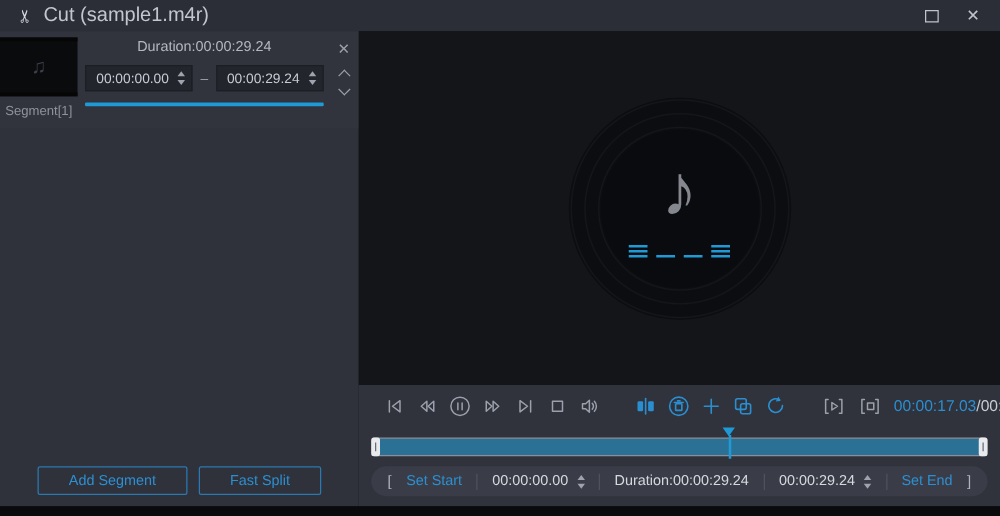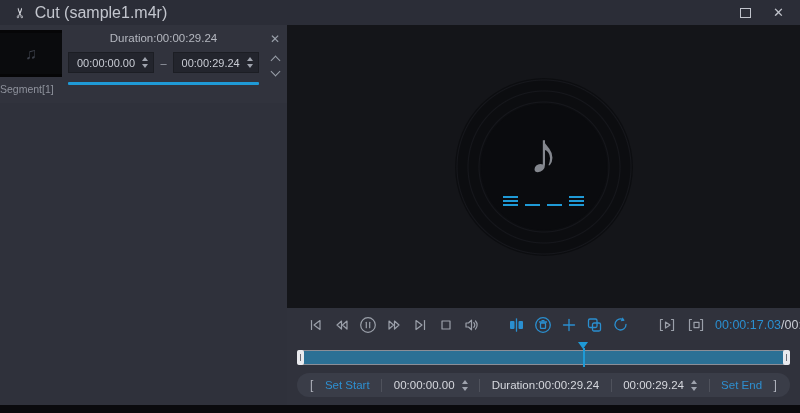--- a/index.html
+++ b/index.html
@@ -18,21 +18,21 @@
   
   .main { flex:1 1 auto; display:flex; min-height:0; }
   .left-panel { width:287px; background:#2f313b; display:flex; flex-direction:column; flex:0 0 auto; }
   .right-panel { flex:1 1 auto; display:flex; flex-direction:column; min-width:0; }
 
   
   .segment-row { display:flex; padding-top:0; background:#31333d; padding-bottom:8px; }
   .thumb-col { width:62px; flex:0 0 auto; }
   .thumb { height:47px; margin-top:5px; background:#0a0b0d; display:flex; align-items:center; justify-content:center; border-top:3px solid #060607; border-bottom:3px solid #060607; }
   .thumb .thumb-note { color:#3c404a; font-size:16px; }
-  .seg-label { font-size:10.5px; color:#8f939d; margin-top:6px; }
+  .seg-label { text-align:center; font-size:10.5px; color:#8f939d; margin-top:6px; }
   .editor-col { flex:1 1 auto; padding:7px 4px 0 6px; }
   .editor-header { text-align:center; font-size:11.5px; color:#b5b8c0; }
   .editor-inputs { display:flex; align-items:center; gap:6px; margin-top:8px; }
   .time-field { flex:1 1 auto; height:21px; background:#23252d; display:flex; align-items:center; justify-content:space-between; padding:0 5px 0 8px; font-size:11px; color:#c9ccd4; border:1px solid #1c1e24; }
   .range-dash { color:#9fa3ad; font-size:11px; }
   .seg-progress { height:3px; background:#1f9ad6; margin-top:9px; border-radius:1px; }
   .editor-side { width:24px; flex:0 0 auto; display:flex; flex-direction:column; align-items:center; padding-top:8px; }
   .remove-seg { color:#9aa0aa; font-size:12px; line-height:1; }
   .chev { width:7px; height:7px; border-top:1.5px solid #9aa0aa; border-right:1.5px solid #9aa0aa; display:inline-block; }
   .chev.up { transform:rotate(-45deg); margin-top:12px; }
@@ -139,20 +139,24 @@
         </div>
         <div class="editor-side">
           <span class="remove-seg">✕</span>
           <span class="chev up"></span>
           <span class="chev down"></span>
         </div>
       </div>
 
       <div class="panel-spacer"></div>
 
+      <div class="panel-buttons">
+        <button class="outline-btn">Add Segment</button>
+        <button class="outline-btn">Fast Split</button>
+      </div>
     </div>
 
     <div class="right-panel">
       <div class="video-area">
         <div class="vinyl">
           <div class="vinyl-inner">
             <span class="music-note">♪</span>
             <div class="equalizer">
               <span class="eq-col">
                   <b></b>

